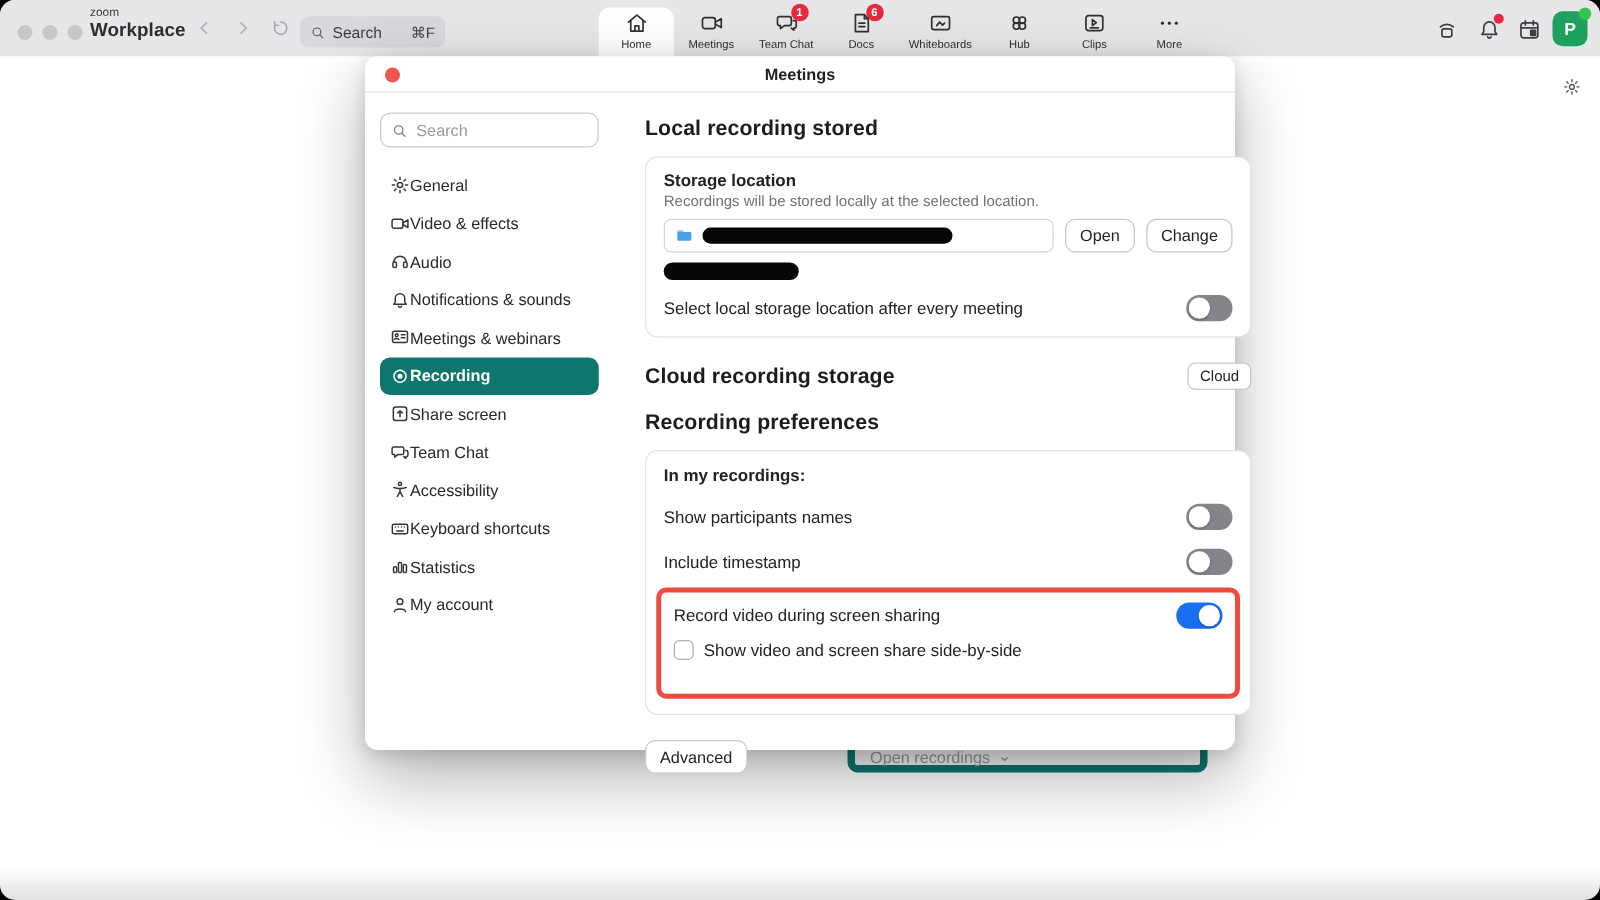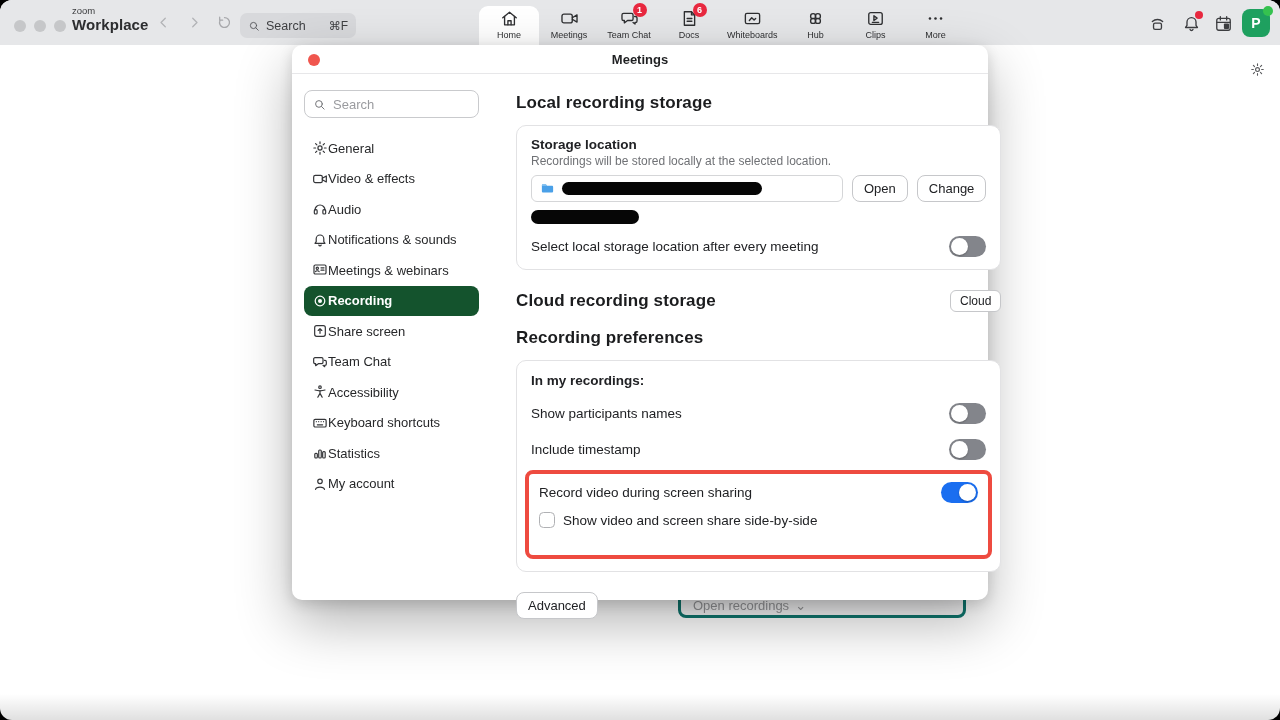--- a/index.html
+++ b/index.html
@@ -35,21 +35,21 @@
 
   .tr-ic { position:absolute; top:14px; width:19px; height:19px; color:#3c3d40; }
   .tr-ic svg { display:block; width:100%; height:100%; stroke:currentColor; fill:none; stroke-width:1.7; stroke-linecap:round; stroke-linejoin:round; }
   .bell-dot { position:absolute; top:-3px; right:-2px; width:8px; height:8px; border-radius:50%; background:#e8283f; }
   .avatar { position:absolute; left:1242px; top:9px; width:28px; height:28px; border-radius:8px; background:#1ea05f;
     color:#fff; font-size:14px; font-weight:700; display:flex; align-items:center; justify-content:center; cursor:pointer; }
   .presence { position:absolute; top:-3px; right:-3px; width:10px; height:10px; border-radius:50%; background:#35c24f; }
 
   
   .bg-gear { position:absolute; right:15px; top:62px; width:15px; height:15px; color:#5b5c5f; cursor:pointer; }
-  .ghost-card { position:absolute; left:678px; top:592px; width:288px; height:26px; border:3px solid #0f766e; background:#f7f7f8;
+  .ghost-card { position:absolute; left:678px; top:592px; width:288px; height:26px; border:6px solid #0f766e; background:#f7f7f8;
     border-radius:8px; color:#96979a; font-size:13px; display:flex; align-items:center; padding:0 12px; gap:6px; z-index:1; }
 
   
   .modal { position:absolute; left:292px; top:45px; width:696px; height:555px; background:#fff; border-radius:10px;
     box-shadow:0 22px 55px rgba(0,0,0,.30), 0 4px 14px rgba(0,0,0,.14); z-index:2; }
   .modal-header { position:relative; height:29px; border-bottom:1px solid #e7e7e9; }
   .close-dot { position:absolute; left:16px; top:9px; width:12px; height:12px; border-radius:50%; background:#f0564e; cursor:pointer; }
   .modal-title { text-align:center; line-height:29px; font-size:13px; font-weight:600; color:#1f2022; }
   .modal-body { display:flex; height:525px; }
 
@@ -57,21 +57,21 @@
   .sb { width:199px; padding:16px 12px 0 12px; flex:none; }
   .sb-search { position:relative; width:175px; height:28px; }
   .sb-search input { width:100%; height:100%; border:1px solid #c9cacd; border-radius:8px; padding:0 8px 0 28px;
     font-size:13px; color:#222; outline:none; font-family:inherit; background:#fff; }
   .sb-search input::placeholder { color:#9a9b9f; }
   .sb-search .ic { position:absolute; left:9px; top:7.5px; width:13px; height:13px; color:#707175; }
   .sb-list { margin-top:15px; }
   .sb-item { height:30.5px; display:flex; align-items:center; gap:0; padding:0 8px; border-radius:8px;
     font-size:13px; color:#27282a; cursor:pointer; }
   .sb-item .ic { width:16px; height:16px; color:#353639; flex:none; }
-  .sb-item.selected { background:#14532d; color:#fff; font-weight:600; }
+  .sb-item.selected { background:#0f766e; color:#fff; font-weight:600; }
   .sb-item.selected .ic { color:#fff; }
 
   
   .main { flex:1; padding:19px 24px 0 25px; }
   h1.sec { font-size:17px; font-weight:700; color:#1b1c1e; letter-spacing:.1px; }
   .card { border:1px solid #e2e2e4; border-radius:10px; background:#fff; }
   .card1 { margin-top:12px; padding:11px 14px 12px 14px; }
   .f-title { font-size:13.5px; font-weight:600; color:#212225; }
   .f-desc { margin-top:2px; font-size:12px; color:#6f7175; }
   .loc-row { margin-top:7px; display:flex; align-items:center; gap:9px; }
@@ -398,21 +398,21 @@
                   <circle cx="12" cy="8" r="3.4"></circle>
                   <path d="M5.3 20c1.2-4.3 12.2-4.3 13.4 0"></path>
                 </svg>
               </span>
             <span>My account</span>
           </div>
         </div>
       </div>
 
       <div class="main">
-        <h1 class="sec">Local recording storage</h1>
+        <h1 class="sec">Local recording stored</h1>
 
         <div class="card card1">
           <div class="f-title">Storage location</div>
           <div class="f-desc">Recordings will be stored locally at the selected location.</div>
           <div class="loc-row">
             <div class="loc-input">
               <span class="ic">
                 <svg viewBox="0 0 24 24">
                     <path fill="#4aa0e8" stroke="none" d="M3 7.3c0-1.1.9-2 2-2h4.3l2 2.1H19c1.1 0 2 .9 2 2v7.1c0 1.1-.9 2-2 2H5c-1.1 0-2-.9-2-2V7.3z"></path>
                     <path fill="#8ec7f2" stroke="none" d="M3 7.3c0-1.1.9-2 2-2h4.3l2 2.1H3z"></path>

